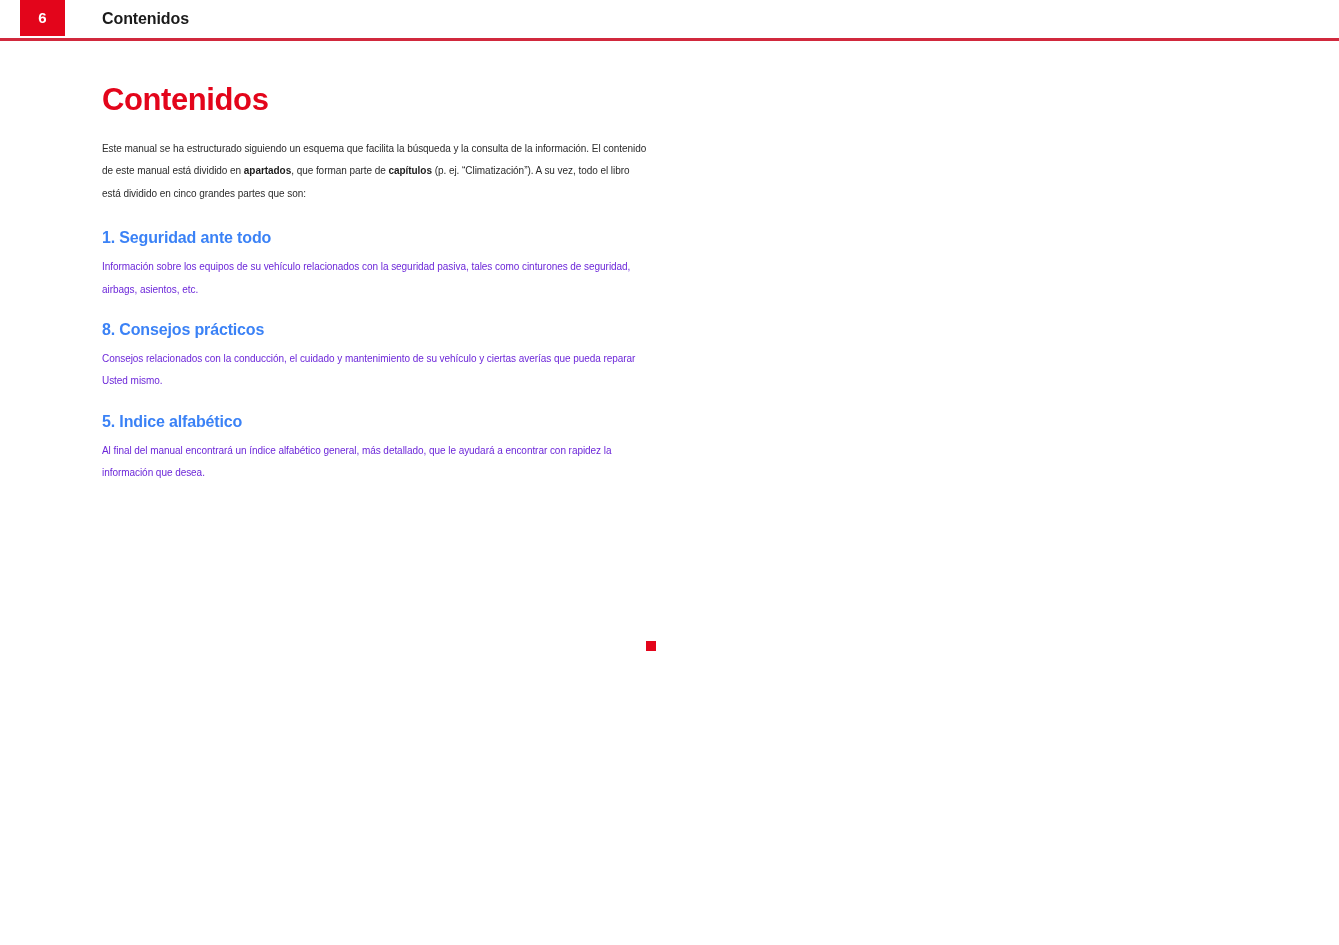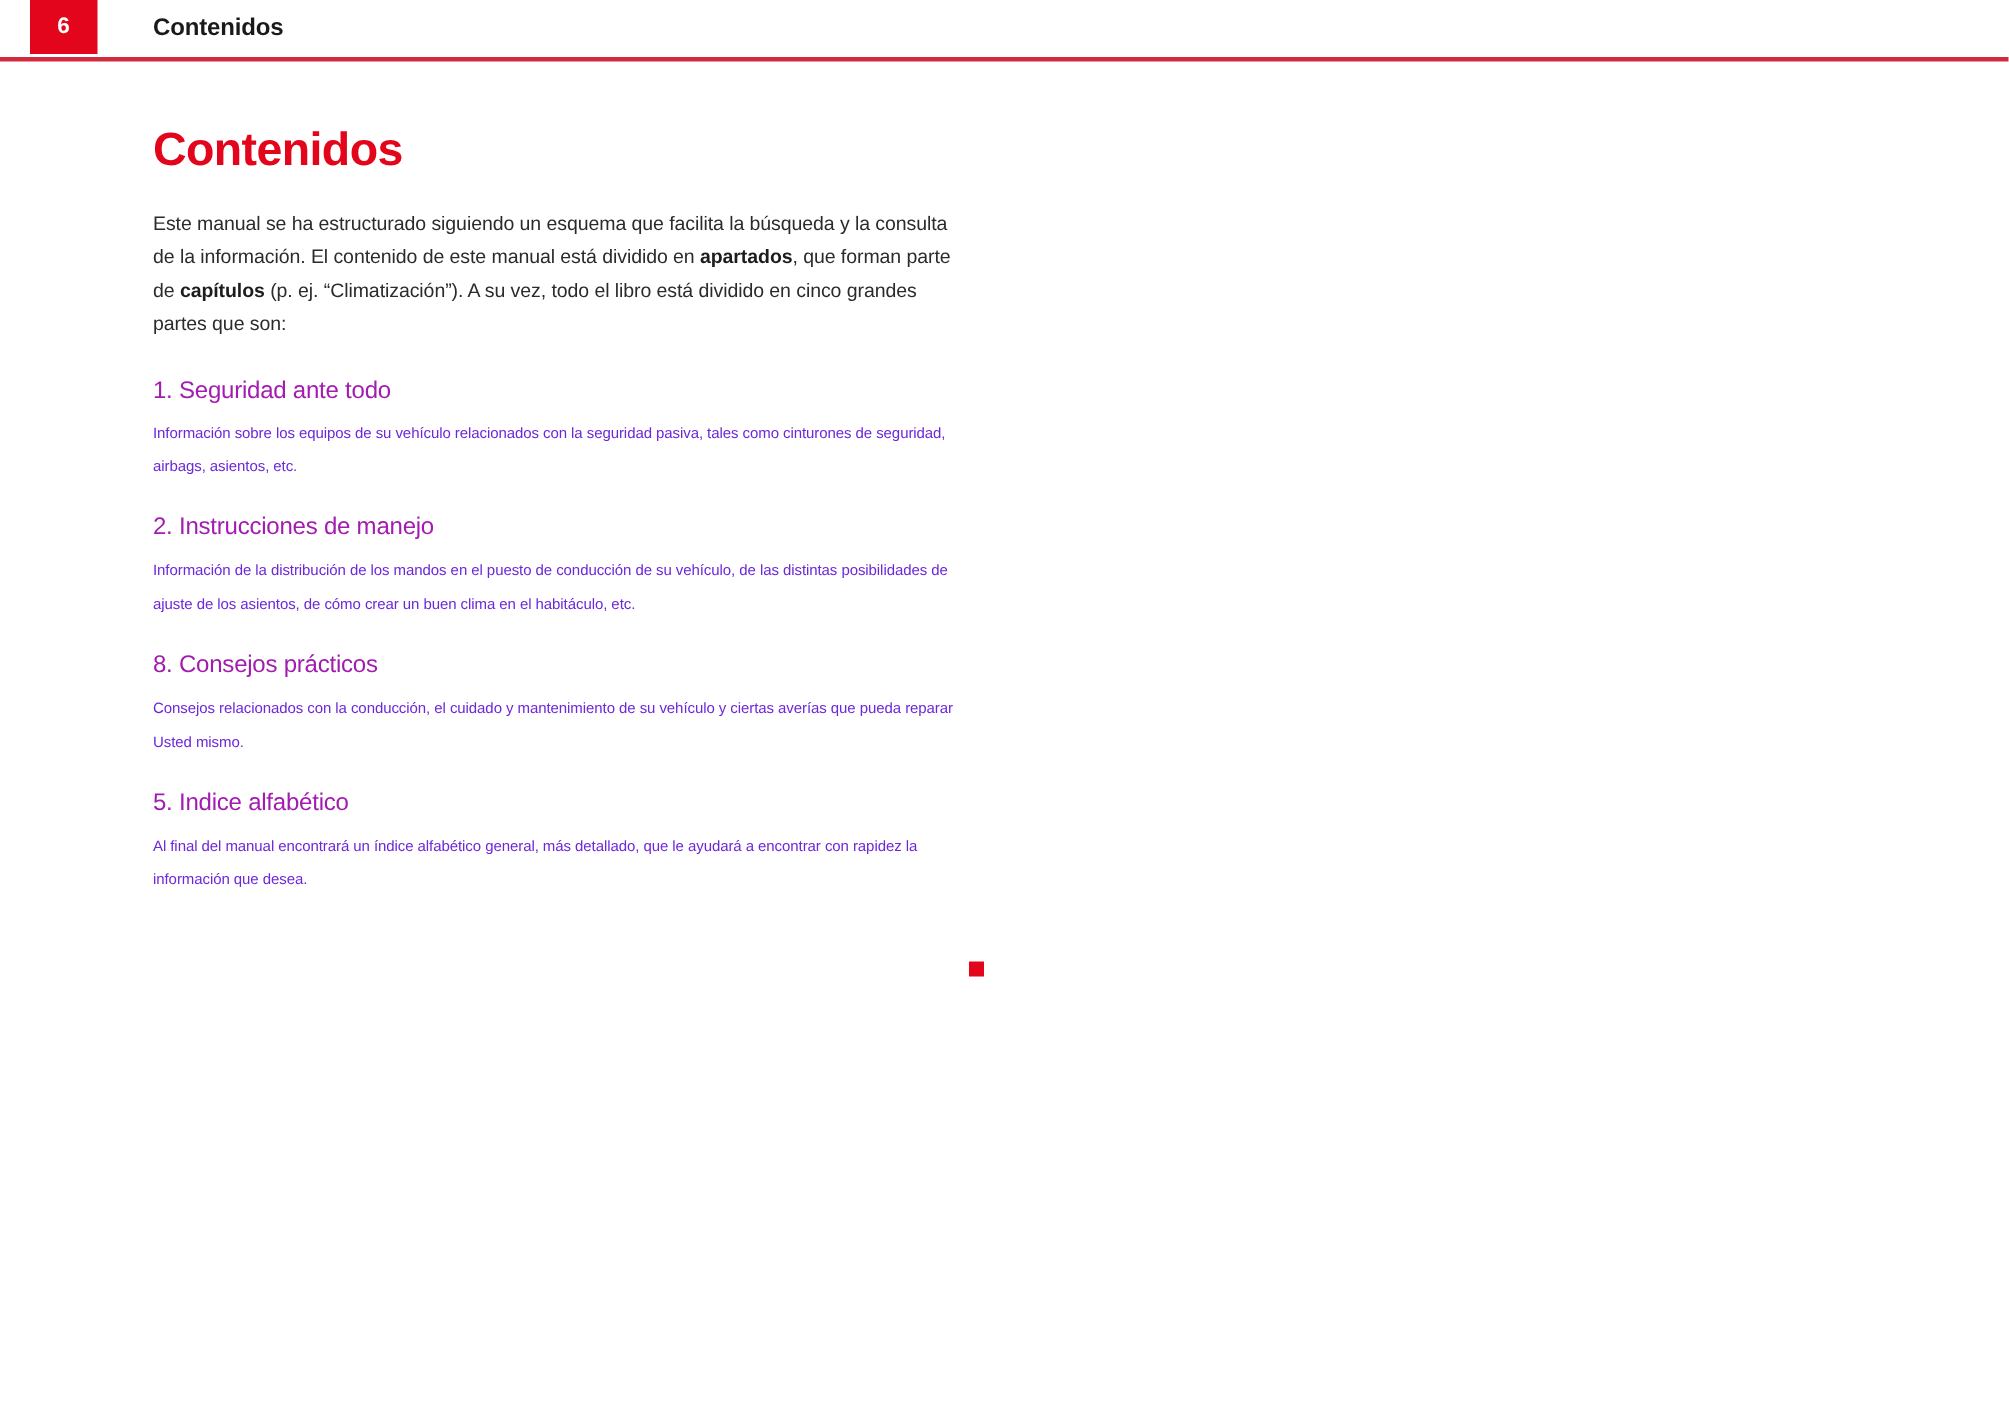--- a/index.html
+++ b/index.html
@@ -81,37 +81,37 @@
     font-weight: bold;
     color: #e3051b;
     letter-spacing: -0.4px;
     line-height: 40px;
   }
 
   .intro {
     margin: 0;
     padding: 0;
     margin-top: 18px;
-    font-size: 13px;
+    font-size: 10px;
     line-height: 22.4px;
     color: #2b2b2b;
     letter-spacing: -0.05px;
     width: 545px;
   }
   .intro b { font-weight: bold; color: #1c1c1c; }
 
   .section { margin-top: 18px; }
   .section:first-of-type { margin-top: 22px; }
 
   .section-heading {
     margin: 0;
     padding: 0;
     font-size: 16px;
-    font-weight: normal;
-    color: #a21caf;
+    font-weight: bold;
+    color: #3b82f6;
     letter-spacing: -0.15px;
     line-height: 22px;
   }
 
   .section-body {
     margin: 0;
     padding: 0;
     margin-top: 7px;
     font-size: 10px;
     line-height: 22.4px;
@@ -144,24 +144,20 @@
 
   <h1 class="doc-title">Contenidos</h1>
 
   <p class="intro"><span>Este manual se ha estructurado siguiendo un esquema que facilita la búsqueda y la consulta de la información. El contenido de este manual está dividido en </span><b>apartados</b><span>, que forman parte de </span><b>capítulos</b><span> (p. ej. “Climatización”). A su vez, todo el libro está dividido en cinco grandes partes que son:</span></p>
 
   <div class="section">
     <h2 class="section-heading">1. Seguridad ante todo</h2>
     <p class="section-body">Información sobre los equipos de su vehículo relacionados con la seguridad pasiva, tales como cinturones de seguridad, airbags, asientos, etc.</p>
   </div>
 
-  <div class="section">
-    <h2 class="section-heading">2. Instrucciones de manejo</h2>
-    <p class="section-body">Información de la distribución de los mandos en el puesto de conducción de su vehículo, de las distintas posibilidades de ajuste de los asientos, de cómo crear un buen clima en el habitáculo, etc.</p>
-  </div>
 
   <div class="section">
     <h2 class="section-heading">8. Consejos prácticos</h2>
     <p class="section-body">Consejos relacionados con la conducción, el cuidado y mantenimiento de su vehículo y ciertas averías que pueda reparar Usted mismo.</p>
   </div>
 
 
   <div class="section">
     <h2 class="section-heading">5. Indice alfabético</h2>
     <p class="section-body">Al final del manual encontrará un índice alfabético general, más detallado, que le ayudará a encontrar con rapidez la información que desea.</p>

